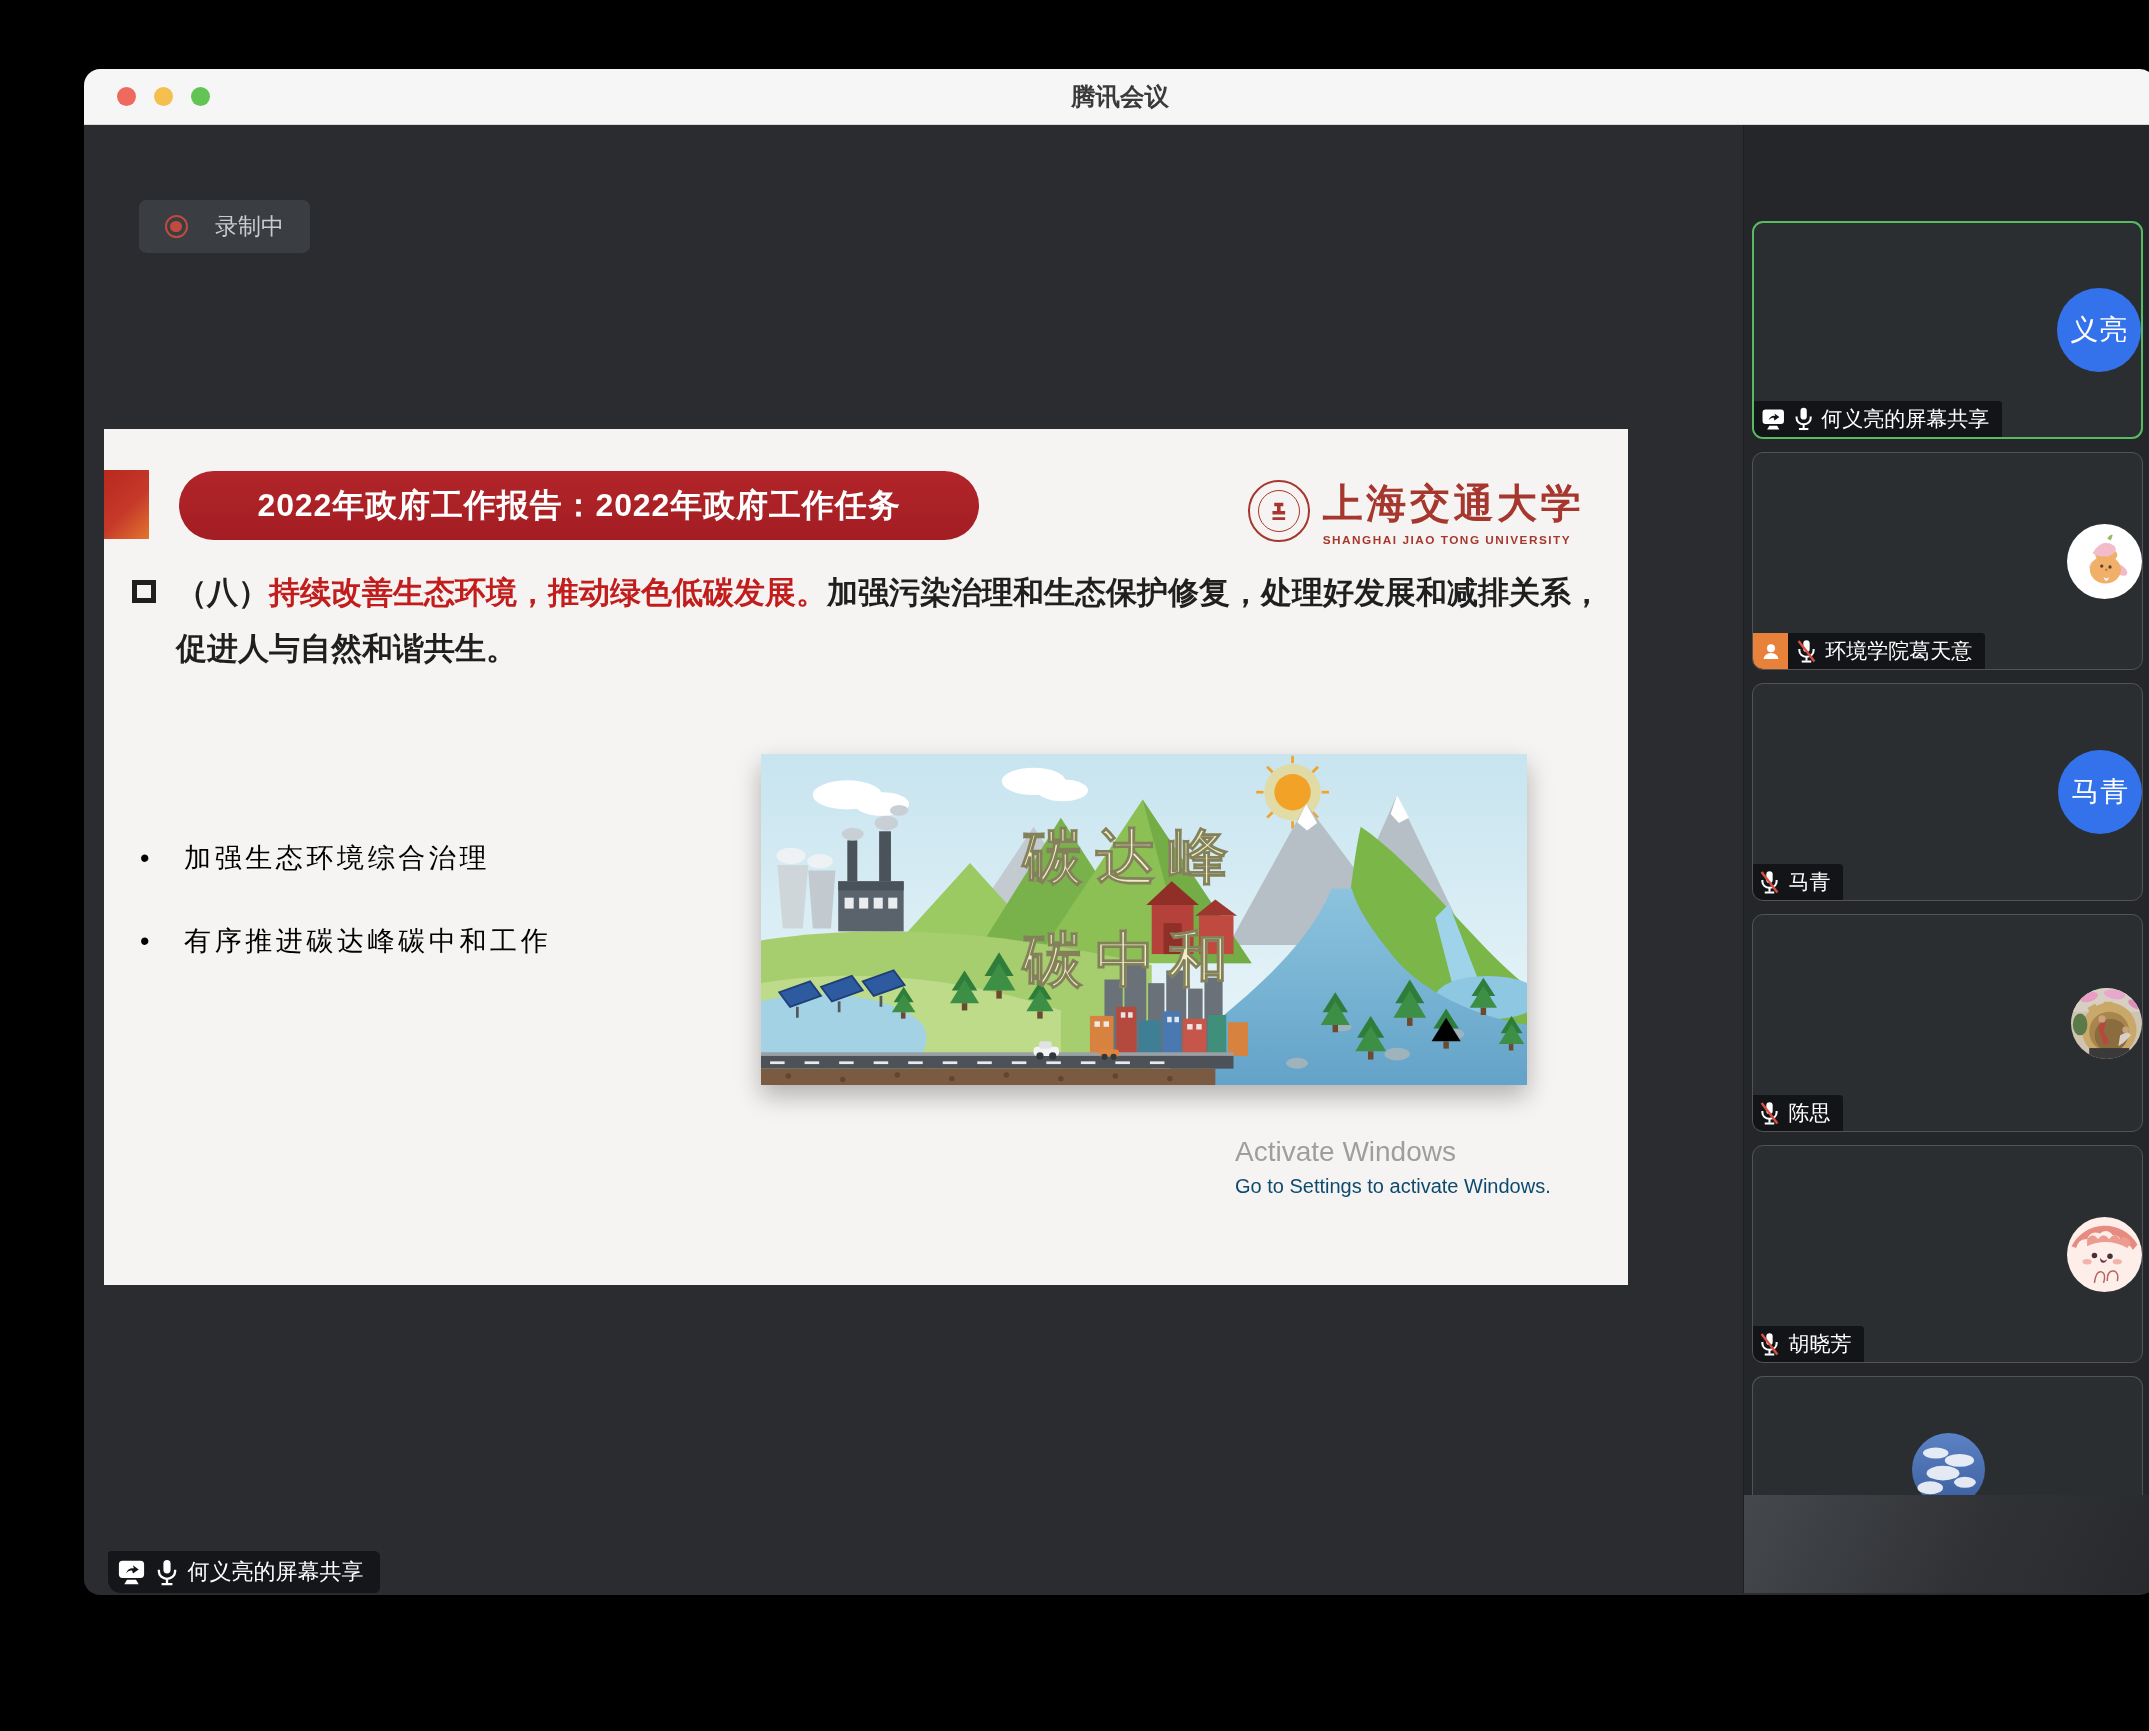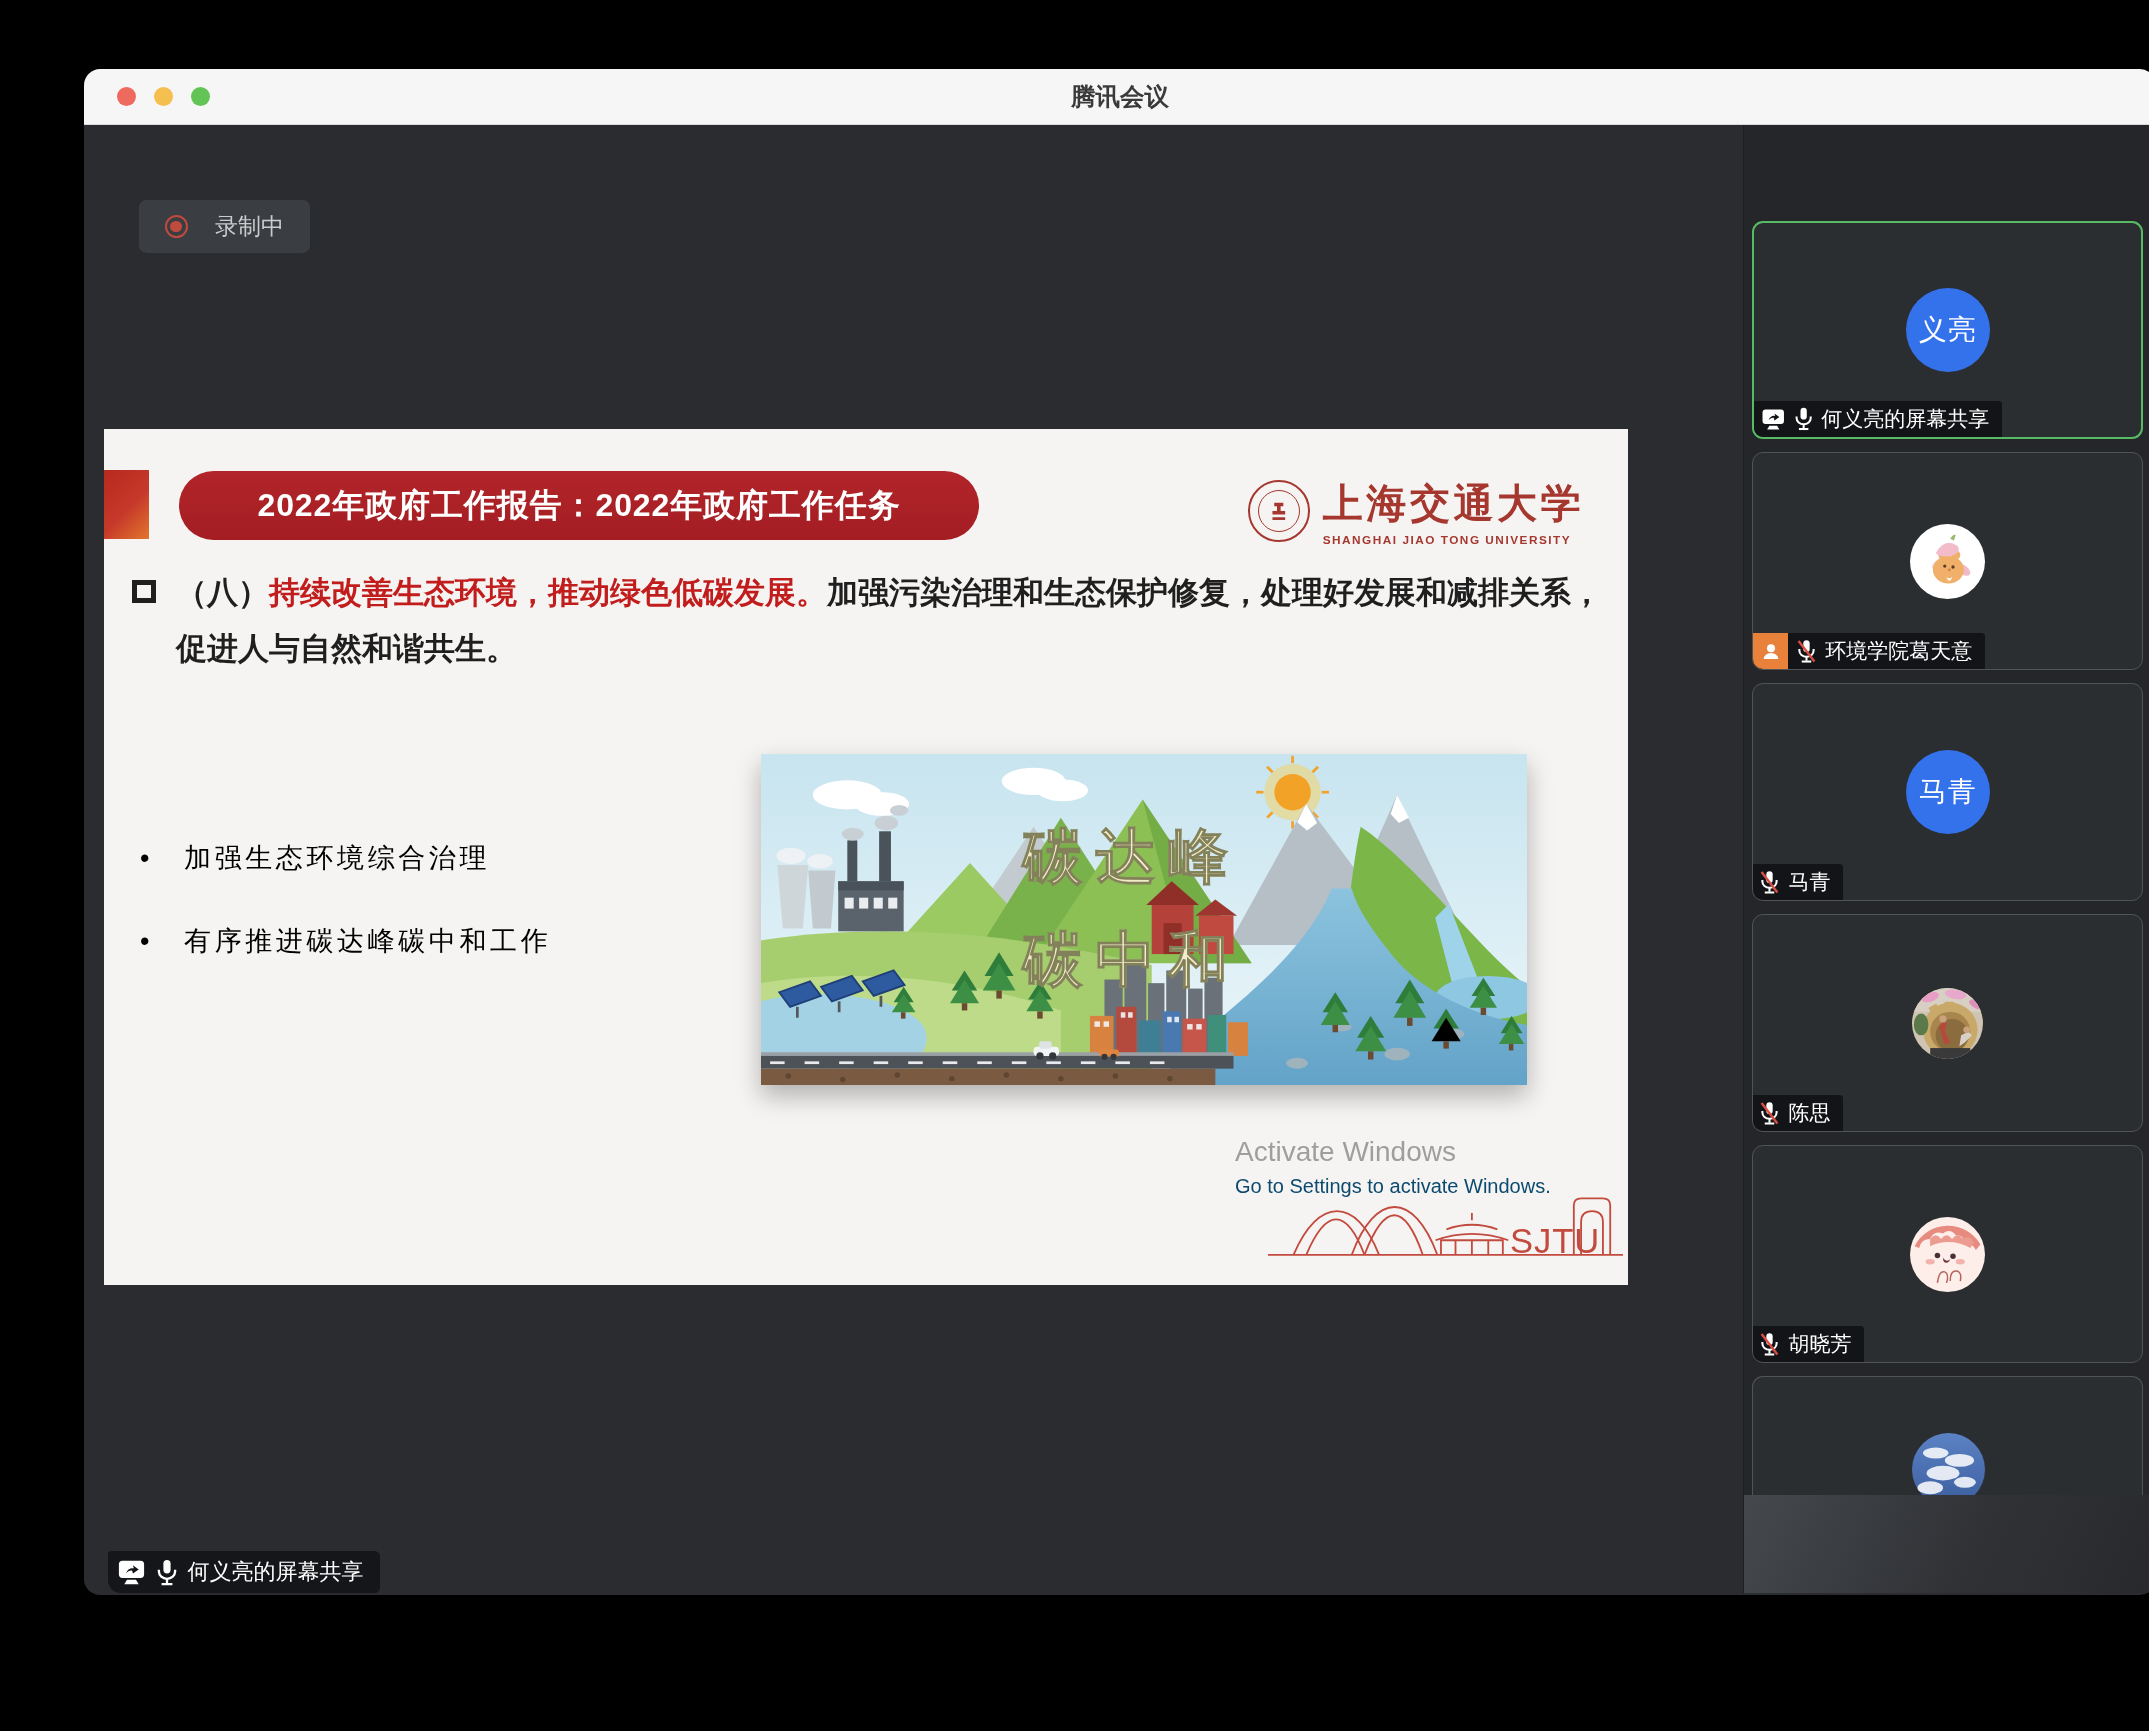--- a/index.html
+++ b/index.html
@@ -70,21 +70,21 @@
   .share-overlay { position:absolute; left:23.6px; top:1426px; height:42px; padding:0 16.4px 0 9px;
                    background:#141619; border-radius:3.6px 5.5px 5.5px 12.7px;
                    display:flex; align-items:center; gap:11px; }
   .share-overlay .txt { color:#fff; font-size:22px; }
 
   
   .tile { position:absolute; left:8.2px; width:391px; height:218px; background:#2b2e31;
           border:0.9px solid #515457; border-radius:11px; overflow:hidden; }
   .tile.active { border:2.7px solid #57bb63; }
   .avatar-wrap { position:absolute; left:0; right:0; top:0; bottom:0;
-                 display:flex; align-items:center; justify-content:center; }
+                 display:flex; align-items:center; justify-content:flex-end; }
   .av-circle { border-radius:50%; display:flex; align-items:center; justify-content:center; }
   .av-blue { width:84px; height:84px; background:#3472ec; color:#fff; font-size:28px; font-weight:500; letter-spacing:0.9px; }
   .name-tag { position:absolute; left:0; bottom:0; height:36px; background:#121417;
               display:flex; align-items:center; gap:9px; padding:0 12.7px 0 7.3px;
               border-radius:0 3.6px 0 9px; }
   .name-tag .nm { color:#fff; font-size:21px; white-space:nowrap; }
   .tile.active .name-tag { border-radius:0 3.6px 0 7.3px; left:0; bottom:0; }
   .host-badge { width:31px; height:31px; background:#e8823b; border-radius:2.7px;
                 display:flex; align-items:center; justify-content:center; }
   .clip-tile { position:absolute; left:8.2px; top:1251px; width:391px; height:119px;
@@ -366,37 +366,20 @@
               <text x="408" y="135" text-anchor="middle" font-size="66" font-weight="bold" fill="#f2edc8" stroke="#83815a" stroke-width="1" letter-spacing="14" font-family="Liberation Sans, sans-serif">碳达峰</text>
               <text x="408" y="248" text-anchor="middle" font-size="66" font-weight="bold" fill="#f2edc8" stroke="#83815a" stroke-width="1" letter-spacing="14" font-family="Liberation Sans, sans-serif">碳中和</text>
             </svg>
           </div>
 
           <div class="watermark">
             <div class="wm1">Activate Windows</div>
             <div class="wm2">Go to Settings to activate Windows.</div>
           </div>
 
-          <div class="skyline">
-            <svg viewBox="0 0 390 100" width="355" height="91" fill="none" stroke="#c34a3e" stroke-width="2">
-              <path d="M0,80 H390"></path>
-              <path d="M28,80 C55,16 97,16 122,80"></path>
-              <path d="M42,80 C64,28 86,28 106,80"></path>
-              <path d="M92,80 C118,10 160,10 186,80"></path>
-              <path d="M106,80 C128,22 150,22 170,80"></path>
-              <path d="M190,80 V64 H258 V80"></path>
-              <path d="M184,64 Q224,50 264,64"></path>
-              <path d="M196,52 Q224,42 252,52"></path>
-              <path d="M206,80 V64 M224,80 V64 M242,80 V64"></path>
-              <path d="M224,42 V34"></path>
-              <text x="266" y="78" font-size="38" fill="#c34a3e" stroke="none" letter-spacing="1" font-family="Liberation Sans, sans-serif">SJTU</text>
-              <path d="M336,80 V26 Q336,18 344,18 H368 Q376,18 376,26 V80"></path>
-              <path d="M344,80 V44 Q344,32 356,32 Q368,32 368,44 V80"></path>
-            </svg>
-          </div>
         </div>
 
         <div class="share-overlay">
           <span class="icon">
             <svg width="29" height="27" viewBox="0 0 32 30">
               <rect x="2" y="2" width="28" height="19" rx="4" fill="#fff"></rect>
               <path d="M10 16 c1.2-4.5 5.2-6.6 8.6-5.6 l-1-3.4 6.4 4.6 -6.4 4.6 -1-3.4 c-2.4-0.4-5 1.2-6.6 3.2 z" fill="#141619"></path>
               <path d="M11 23 h10 l3 5 H8 z" fill="#fff"></path>
             </svg>
           </span>

